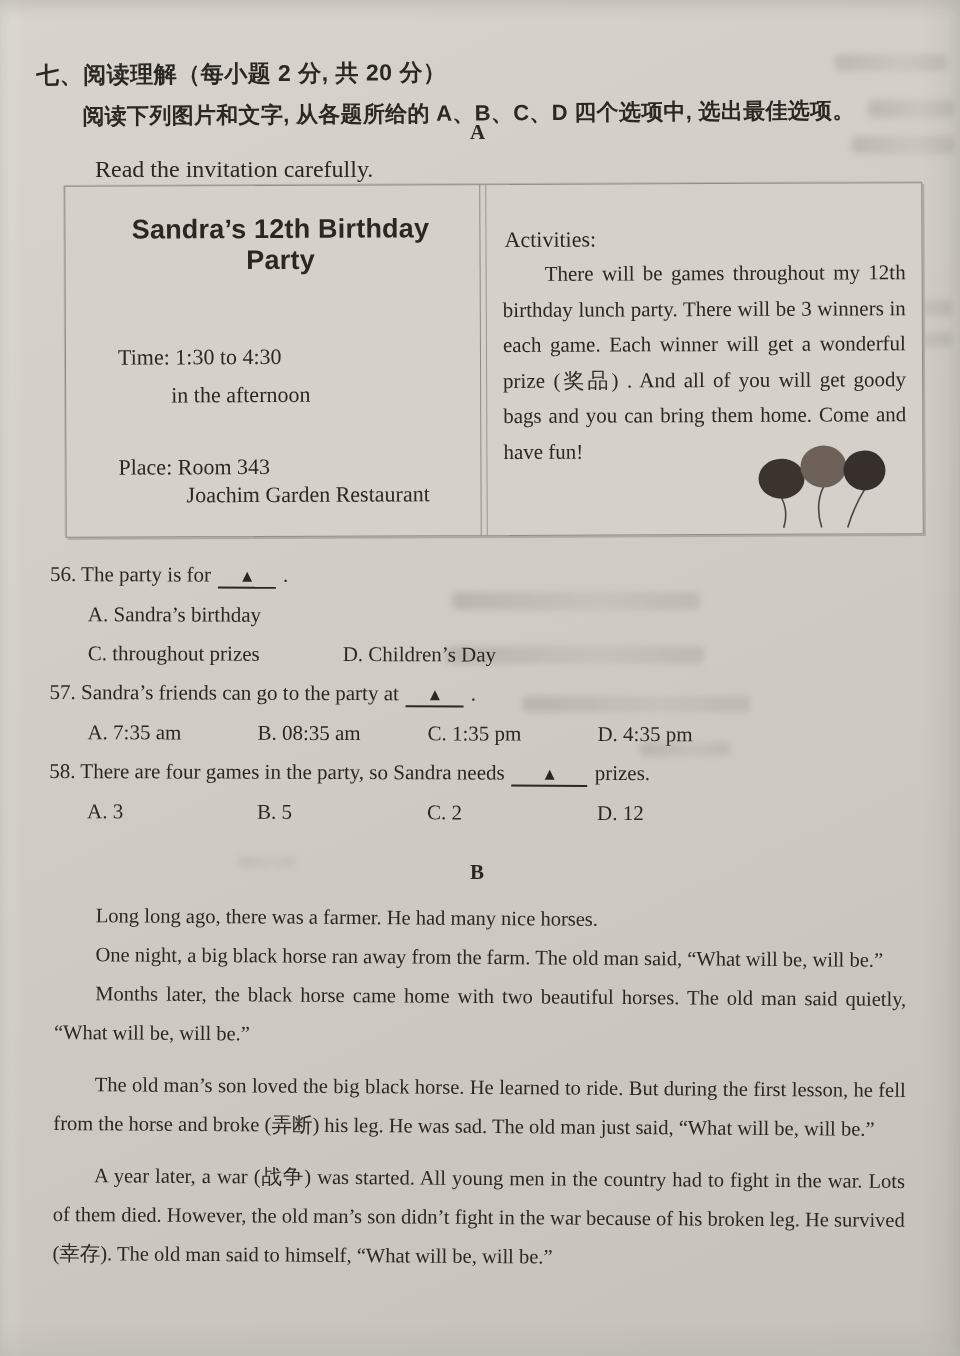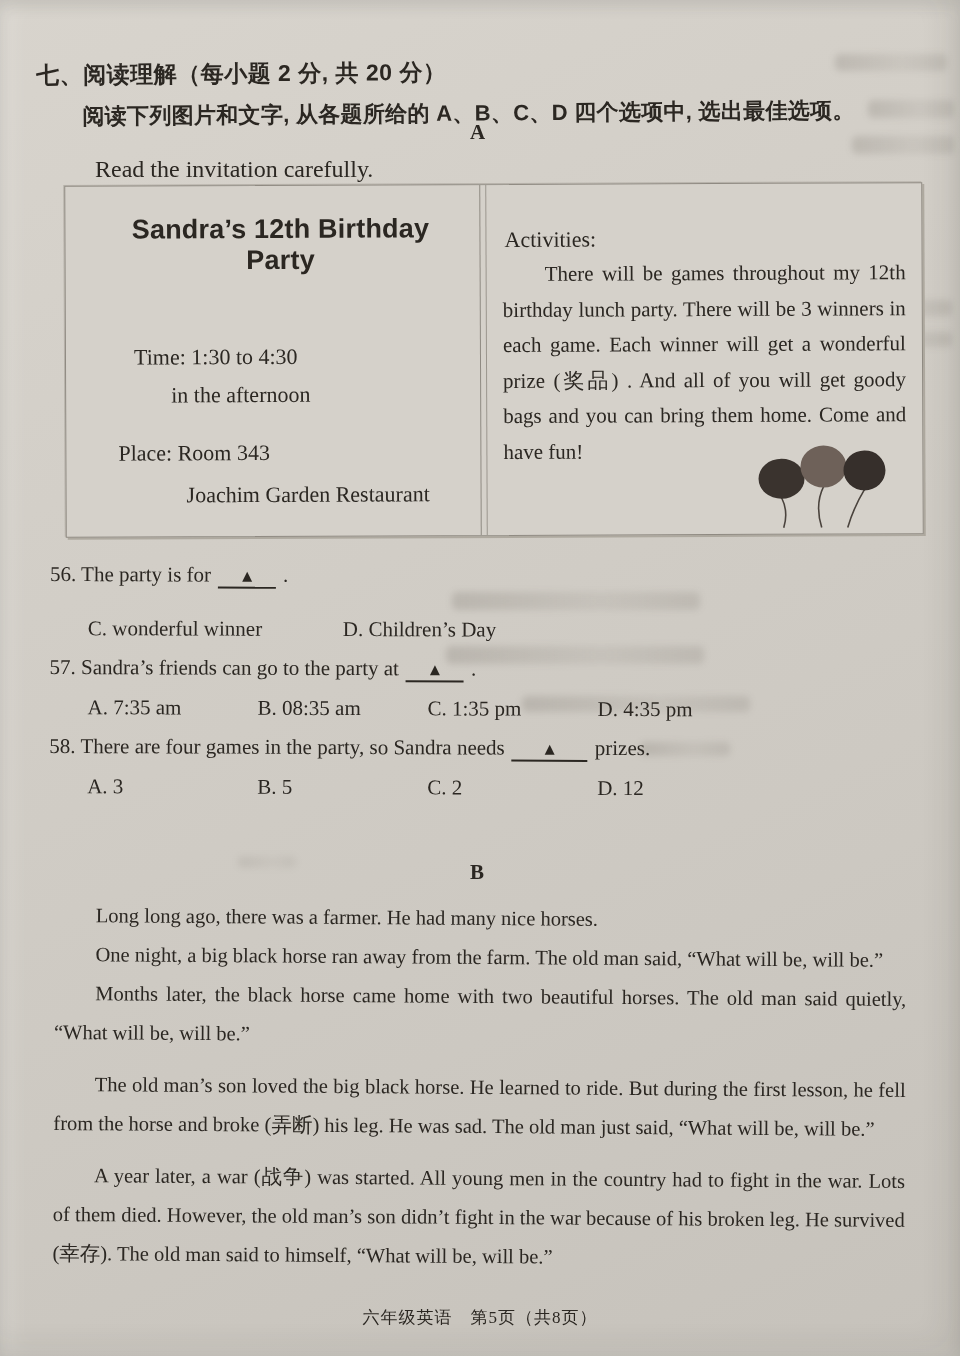--- a/index.html
+++ b/index.html
@@ -58,23 +58,23 @@
     flex:1; height:100%; position:relative;
     border-left:1px solid #9b968e; margin-left:5px; padding:14px 16px 0 16px;
   }
   .inv-title {
     font-family:"Liberation Sans","DejaVu Sans",sans-serif;
     font-weight:700; font-size:27px; letter-spacing:.2px; text-align:center;
     margin-left:-16px;
   }
   .inv-line { position:absolute; font-size:22px; left:52px; }
   .inv-date   { top:98px; }
-  .inv-time   { top:158px;margin-left:16px; }
+  .inv-time   { top:158px; }
   .inv-time2  { top:196px; left:105px; }
-  .inv-place  { top:254px; }
+  .inv-place  { top:268px; }
   .inv-place2 { top:296px; left:120px; }
 
   .act-head { font-size:22px; margin:28px 0 4px 2px; }
   .act-text {
     font-size:21px; line-height:35.5px; text-align:justify; text-indent:2em;
     width:403px;
   }
   .balloons { position:absolute; right:34px; bottom:4px; width:132px; height:88px; }
 
   
@@ -147,23 +147,24 @@
       </svg>
     </div>
   </div>
 
   <div class="questions">
 
     <div class="q-stem">
       <span>56. The party is for</span><span class="blank">▲</span><span>.</span>
     </div>
     <div class="opts cols2">
+      <span class="opt">A. Sandra’s birthday</span>
     </div>
     <div class="opts cols2">
-      <span class="opt">C. wonderful winner</span>
+      <span class="opt">C. throughout prizes</span>
       <span class="opt">D. Children’s Day</span>
     </div>
 
     <div class="q-stem">
       <span>57. Sandra’s friends can go to the party at</span><span class="blank">▲</span><span>.</span>
     </div>
     <div class="opts cols4">
       <span class="opt">A. 7:35 am</span>
       <span class="opt">B. 08:35 am</span>
       <span class="opt">C. 1:35 pm</span>
@@ -185,15 +186,14 @@
   <div class="part-label part-b">B</div>
 
   <div class="story">
     <p>Long long ago, there was a farmer. He had many nice horses.</p>
     <p>One night, a big black horse ran away from the farm. The old man said, “What will be, will be.”</p>
     <p>Months later, the black horse came home with two beautiful horses. The old man said quietly, “What will be, will be.”</p>
     <p class="gap">The old man’s son loved the big black horse. He learned to ride. But during the first lesson, he fell from the horse and broke (弄断) his leg. He was sad. The old man just said, “What will be, will be.”</p>
     <p class="gap">A year later, a war (战争) was started. All young men in the country had to fight in the war. Lots of them died. However, the old man’s son didn’t fight in the war because of his broken leg. He survived (幸存). The old man said to himself, “What will be, will be.”</p>
   </div>
 
-  <div class="footer">六年级英语　第5页（共8页）</div>
 
 </div>
 
 </body></html>

